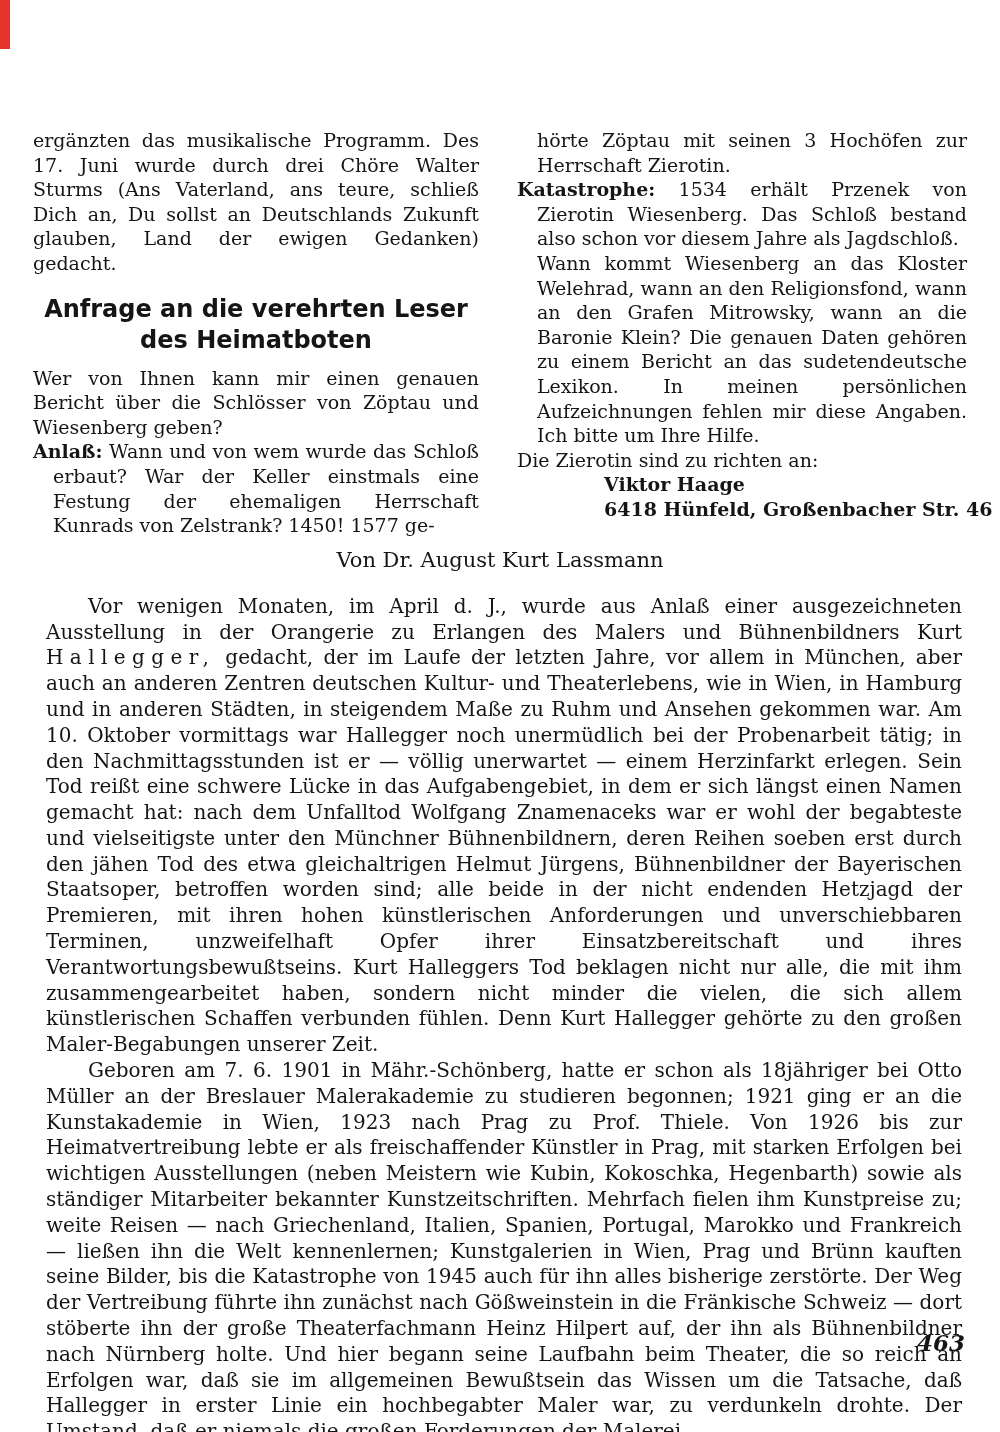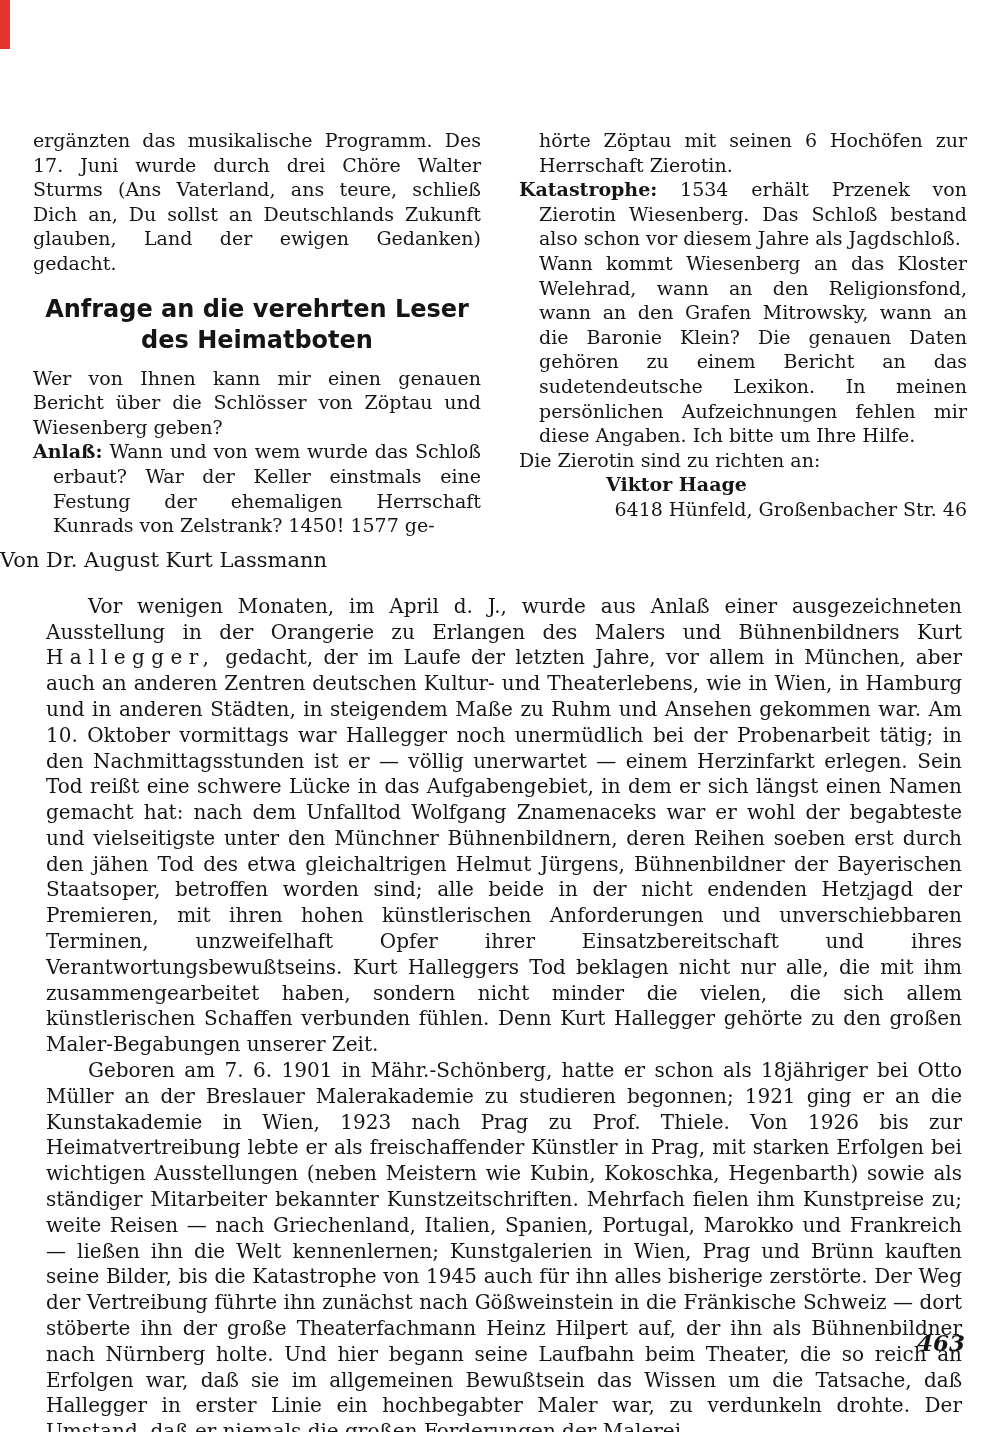--- a/index.html
+++ b/index.html
@@ -52,35 +52,36 @@
     text-align: center;
     margin: 18px 0 10px 0;
   }
   .contact-intro { margin-top: 5px; text-align: left; }
   .contact-name {
     font-weight: bold;
     padding-left: 87px;
     text-align: left;
   }
   .contact-address {
-    font-weight: normal;
+    font-weight: bold;
     padding-left: 87px;
-    text-align: right;
+    text-align: center;
     white-space: nowrap;
   }
   
   .article-title {
     margin: 38px 0 0 0;
     text-align: center;
     font-weight: bold;
     font-size: 31px;
     line-height: 36px;
   }
   .article-byline {
     margin: 10px 0 0 0;
+    text-align: center;
     font-size: 21px;
     line-height: 24px;
   }
   .article-body {
     margin-top: 22px;
     padding: 0 38px 0 46px;
     font-size: 20px;
     line-height: 25.8px;
     text-align: justify;
     hyphens: auto;
@@ -113,21 +114,21 @@
         <div>Anfrage an die verehrten Leser</div>
         <div>des Heimatboten</div>
       </div>
 
       <p>Wer von Ihnen kann mir einen genauen Bericht über die Schlösser von Zöptau und Wiesenberg geben?</p>
 
       <p class="hang"><span class="lead-label">Anlaß:</span><span> Wann und von wem wurde das Schloß erbaut? War der Keller einstmals eine Festung der ehemaligen Herrschaft Kunrads von Zelstrank? 1450! 1577 ge-</span></p>
     </div>
 
     <div class="col">
-      <p class="indent20">hörte Zöptau mit seinen 6 Hochöfen zur Herrschaft Zierotin.</p>
+      <p class="indent20">hörte Zöptau mit seinen 3 Hochöfen zur Herrschaft Zierotin.</p>
 
       <p class="hang"><span class="lead-label">Katastrophe:</span><span> 1534 erhält Przenek von Zierotin Wiesenberg. Das Schloß bestand also schon vor diesem Jahre als Jagdschloß.</span></p>
 
       <p class="indent20">Wann kommt Wiesenberg an das Kloster Welehrad, wann an den Religionsfond, wann an den Grafen Mitrowsky, wann an die Baronie Klein? Die genauen Daten gehören zu einem Bericht an das sudetendeutsche Lexikon. In meinen persönlichen Aufzeichnungen fehlen mir diese Angaben. Ich bitte um Ihre Hilfe.</p>
 
       <p class="contact-intro">Die Zierotin sind zu richten an:</p>
 
       <p class="contact-name">Viktor Haage</p>
 
       <p class="contact-address">6418 Hünfeld, Großenbacher Str. 46</p>

